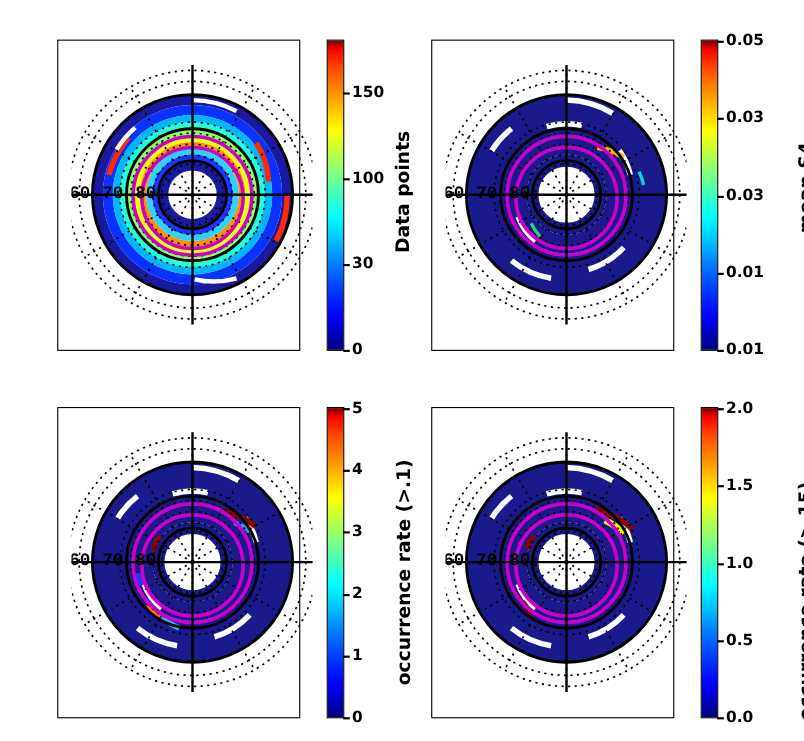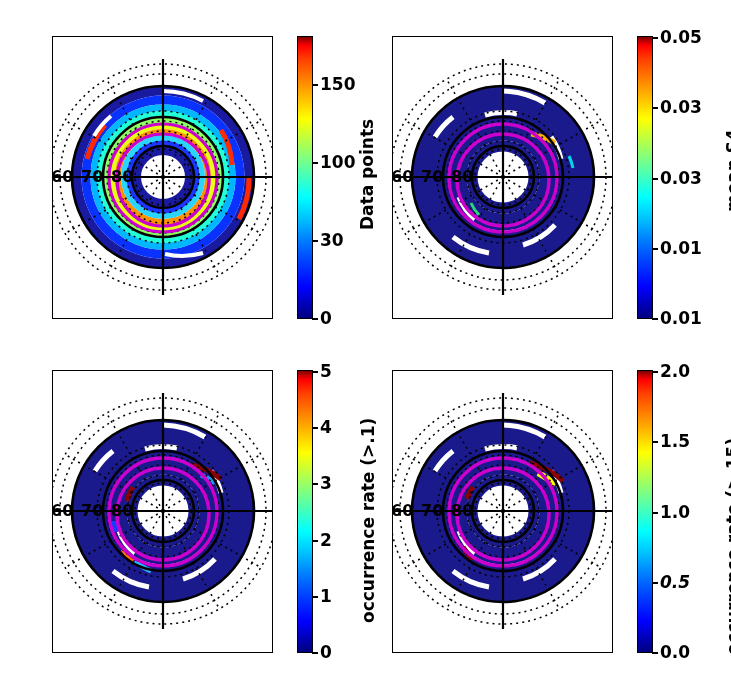--- a/index.html
+++ b/index.html
@@ -6,31 +6,31 @@
   body{width:731px;height:674px;position:relative;overflow:hidden;
        font-family:"DejaVu Sans","Liberation Sans",sans-serif;}
 
   .fig{position:absolute;left:0;top:0;width:731px;height:674px;}
 
   .title{position:absolute;left:8px;top:4px;font-size:21px;font-weight:bold;
          color:#000;letter-spacing:-0.3px;white-space:nowrap;}
 
   
   .panel{position:absolute;border:1.6px solid #000;background:#fff;box-sizing:border-box;}
-  .polar-wrap{position:absolute;left:0;top:0;width:100%;height:100%;overflow:hidden;}
+  .polar-wrap{position:absolute;left:12px;top:0;width:100%;height:100%;overflow:hidden;font-family:Liberation Mono, monospace;}
   .polar-svg{position:absolute;left:0;top:0;}
 
   
   .cbar{position:absolute;border:1.4px solid #000;box-sizing:border-box;
         background:linear-gradient(to top,
            #00007f 0%, #0000ff 11%, #0040ff 20%, #0080ff 28%, #00bfff 35%,
            #00ffff 43%, #40ffbf 50%, #80ff80 57%, #bfff40 64%, #ffff00 71%,
            #ffbf00 78%, #ff8000 85%, #ff4000 92%, #ff0000 97%, #7f0000 100%);}
   .ctick{position:absolute;left:100%;width:6px;height:0;border-top:2.2px solid #000;}
-  .clab{position:absolute;left:calc(100% + 8px);font-size:17px;font-weight:bold;
+  .clab{position:absolute;left:calc(100% + 8px);font-size:14px;font-weight:bold;
         color:#000;transform:translateY(-50%);white-space:nowrap;}
   .cb-title{position:absolute;font-size:17px;font-weight:bold;color:#000;
             white-space:nowrap;transform-origin:0 0;transform:rotate(-90deg);}
 
   .latlab{position:absolute;font-size:16px;font-weight:bold;color:#000;
           white-space:nowrap;}
 </style>
 </head>
 <body>
 
@@ -380,21 +380,21 @@
       <div class="latlab" style="left:-2px;top:130px;">60</div>
       <div class="latlab" style="left:28px;top:130px;">70</div>
       <div class="latlab" style="left:58px;top:130px;">80</div>
     </div>
   </div>
 
   <div class="cbar" style="left:637px;top:370px;width:16px;height:283px;">
     <div class="ctick" style="top:100%;"></div>
     <div class="clab" style="top:100%;">0.0</div>
     <div class="ctick" style="top:75%;"></div>
-    <div class="clab" style="top:75%;font-style:italic;">0.5</div>
+    <div class="clab" style="top:75%;">0.5</div>
     <div class="ctick" style="top:50%;"></div>
     <div class="clab" style="top:50%;text-align:center;">1.0</div>
     <div class="ctick" style="top:25%;"></div>
     <div class="clab" style="top:25%;">1.5</div>
     <div class="ctick" style="top:0%;"></div>
     <div class="clab" style="top:0%;">2.0</div>
   </div>
   <div class="cb-title" style="left:723px;top:655px;">occurrence rate (&gt;.15)</div>
 
 </div>

